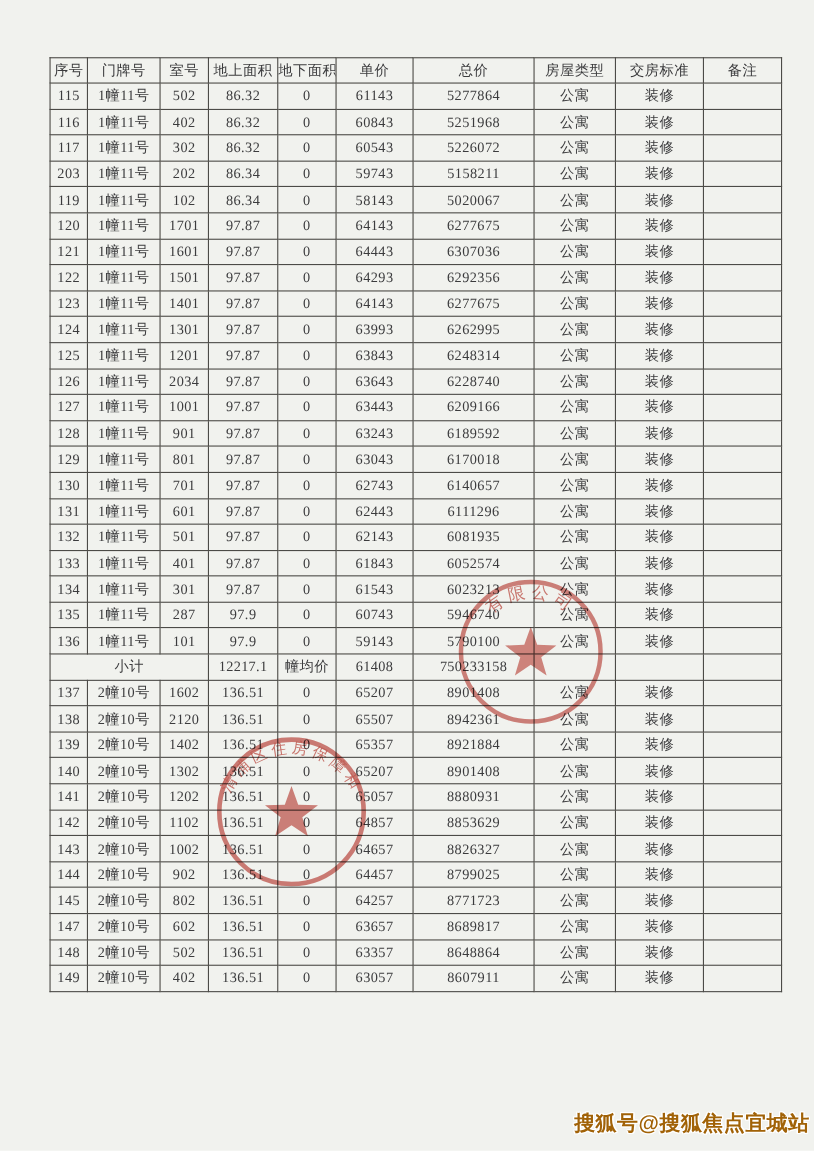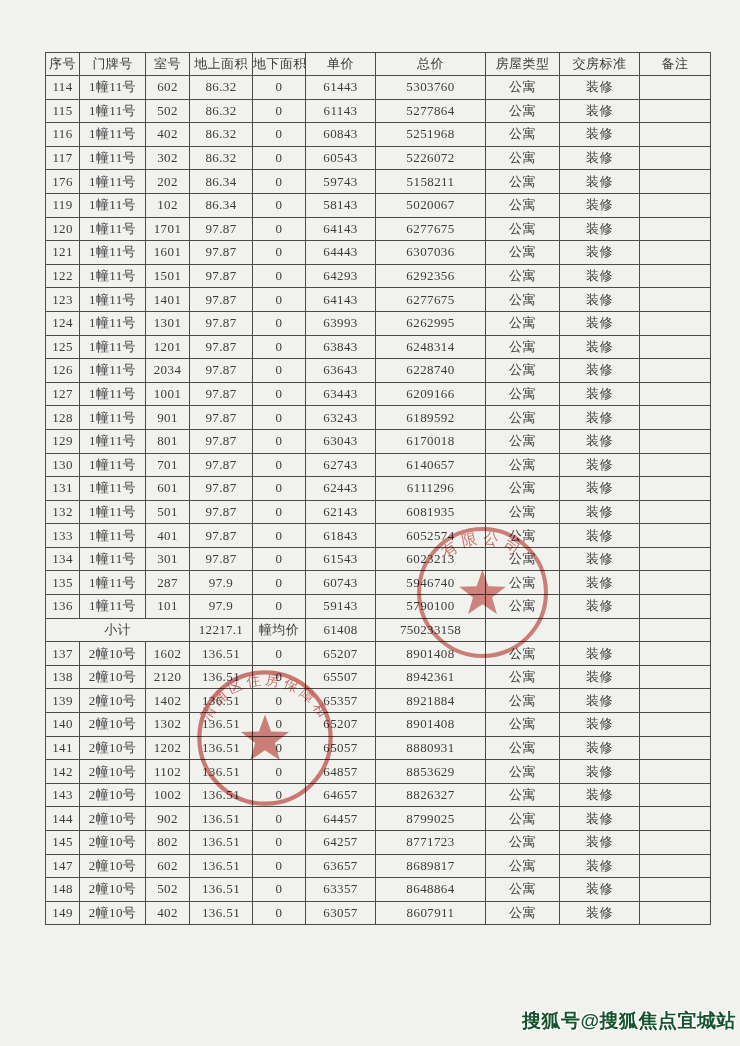--- a/index.html
+++ b/index.html
@@ -43,21 +43,21 @@
   }
   .stamp-company { left:410px; top:520px; width:145px; height:145px; }
   .stamp-bureau  { left:190px; top:663px; width:150px; height:150px; }
 
   .watermark {
     position:absolute;
     top:1008px; right:4px;
     font-family:"Liberation Sans","DejaVu Sans",sans-serif;
     font-weight:bold;
     font-size:19px;
-    color:#14532d;
+    color:#a16207;
     letter-spacing:0.5px;
     text-shadow:
       -1px -1px 0 #ffffff, 1px -1px 0 #ffffff,
       -1px  1px 0 #ffffff, 1px  1px 0 #ffffff,
        0   -1px 0 #ffffff, 0    1px 0 #ffffff,
       -1px  0   0 #ffffff, 1px  0   0 #ffffff;
   }
 </style>
 </head>
 <body>
@@ -86,32 +86,20 @@
           <th>地下面积</th>
           <th>单价</th>
           <th>总价</th>
           <th>房屋类型</th>
           <th>交房标准</th>
           <th>备注</th>
         </tr>
     </thead>
     <tbody>
         <tr class="data-row">
-          <td>114</td>
-          <td>1幢11号</td>
-          <td>602</td>
-          <td>86.32</td>
-          <td>0</td>
-          <td>61443</td>
-          <td>5303760</td>
-          <td>公寓</td>
-          <td>装修</td>
-          <td></td>
-        </tr>
-        <tr class="data-row">
           <td>115</td>
           <td>1幢11号</td>
           <td>502</td>
           <td>86.32</td>
           <td>0</td>
           <td>61143</td>
           <td>5277864</td>
           <td>公寓</td>
           <td>装修</td>
           <td></td>
@@ -134,21 +122,21 @@
           <td>302</td>
           <td>86.32</td>
           <td>0</td>
           <td>60543</td>
           <td>5226072</td>
           <td>公寓</td>
           <td>装修</td>
           <td></td>
         </tr>
         <tr class="data-row">
-          <td>176</td>
+          <td>203</td>
           <td>1幢11号</td>
           <td>202</td>
           <td>86.34</td>
           <td>0</td>
           <td>59743</td>
           <td>5158211</td>
           <td>公寓</td>
           <td>装修</td>
           <td></td>
         </tr>

